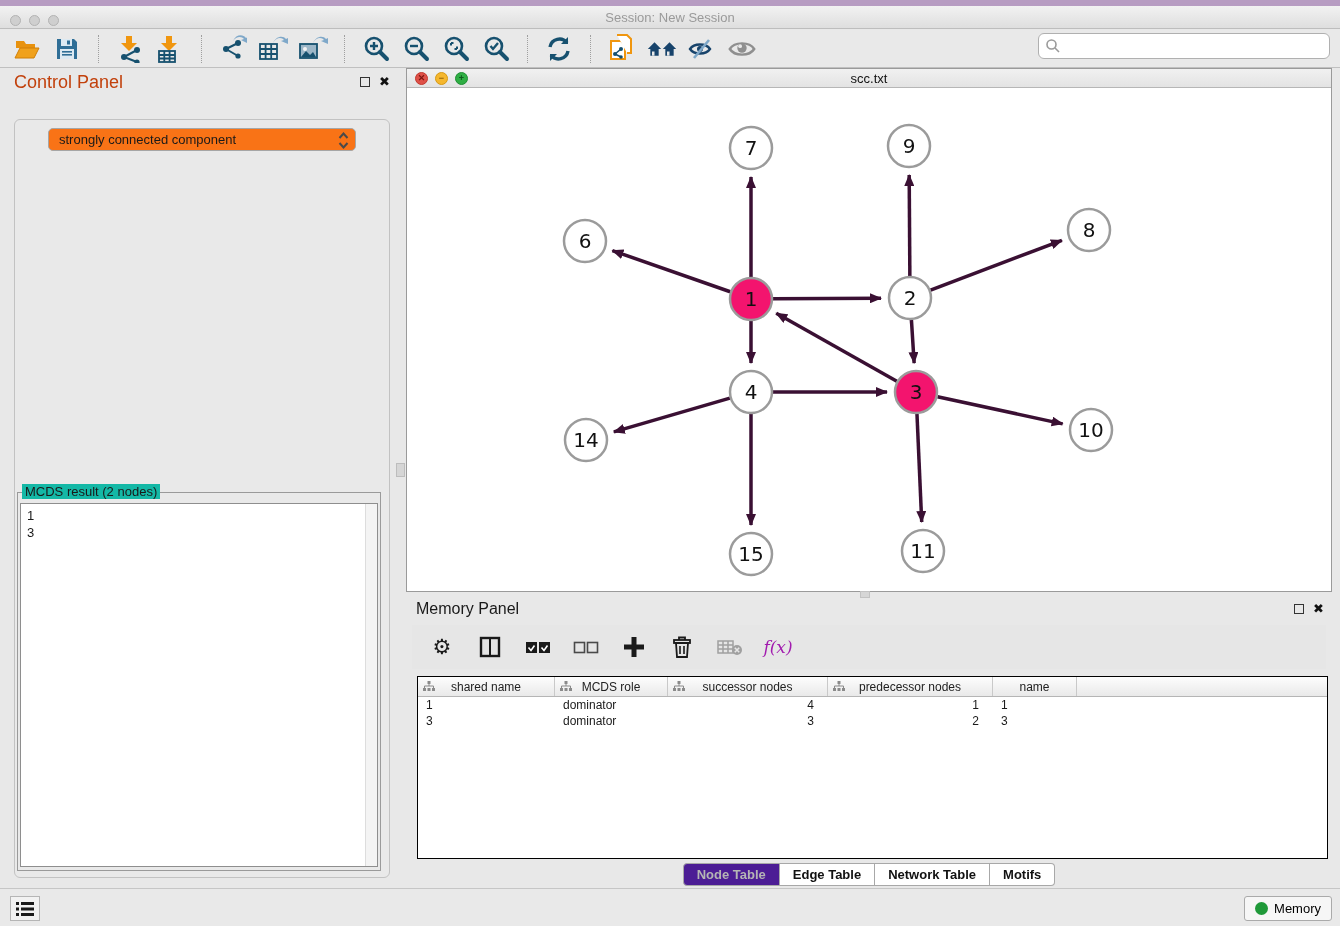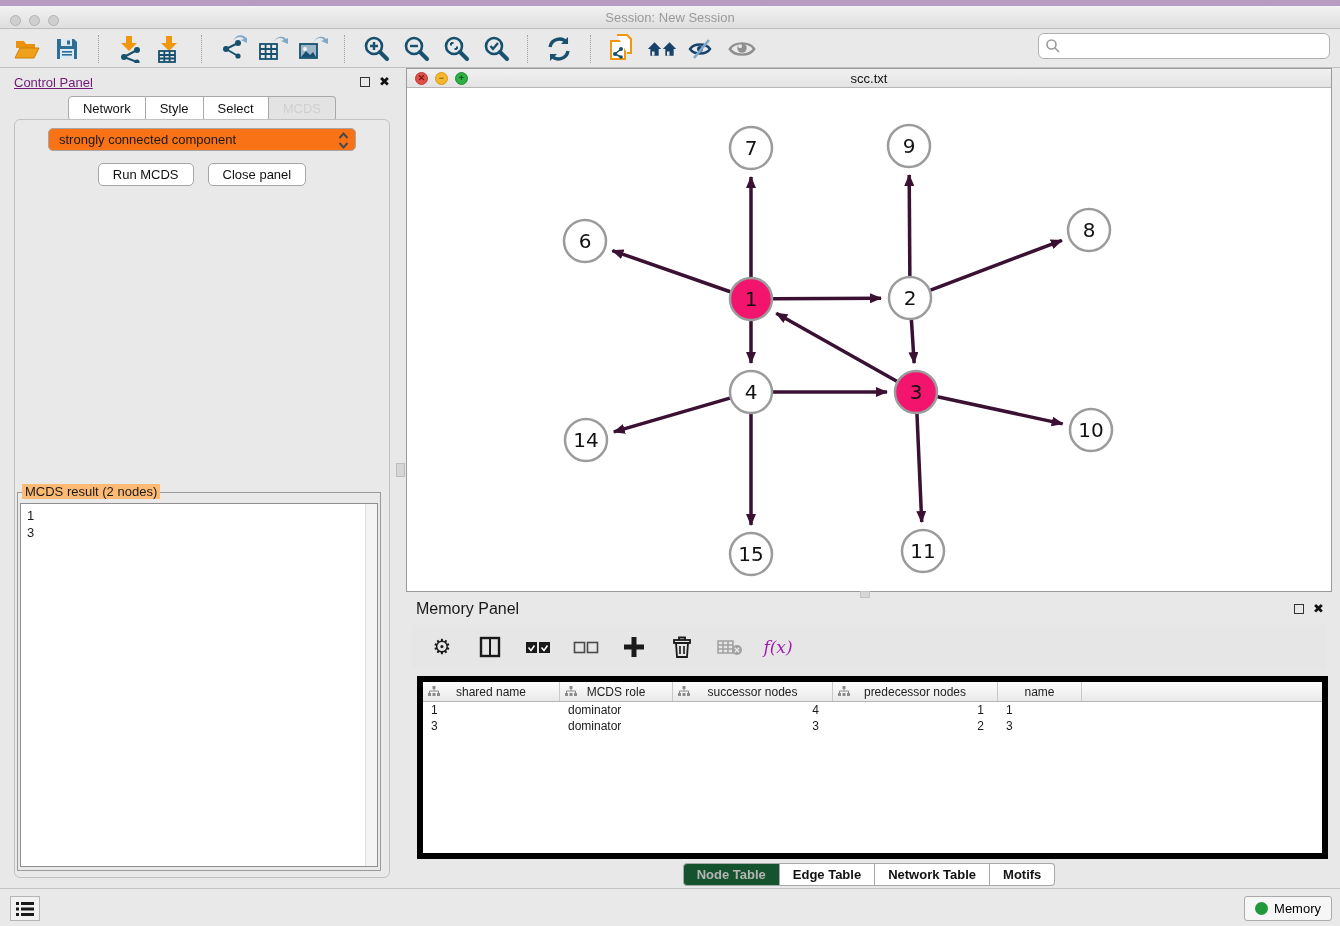--- a/index.html
+++ b/index.html
@@ -22,21 +22,21 @@
   .tool svg { display:block; }
   .tb-sep { width:1px; height:28px; border-left:1px dotted #9f9f9f; margin:0 6px; }
   .search-box { position:absolute; right:10px; top:33px; width:292px; height:26px;
     background:#fff; border:1px solid #b0b0b0; border-radius:6px;
     display:flex; align-items:center; padding-left:6px; }
   .search-box input { border:none; outline:none; flex:1; font-size:13px; background:transparent; }
 
   
   .control-panel { position:absolute; left:8px; top:68px; width:388px; height:816px; }
   .panel-header { position:absolute; left:6px; top:4px; right:6px; height:20px; display:flex; align-items:center; }
-  .panel-header .panel-title { font-size:13px; color:#701a75;text-decoration:underline; }
+  .panel-header .panel-title { font-size:18px; color:#c2410c; }
   .panel-header .hdr-btns { margin-left:auto; display:flex; gap:9px; align-items:center; }
   .float-box { width:10px; height:10px; border:1.5px solid #333; display:inline-block; }
   .close-x { font-family:"DejaVu Sans", sans-serif; font-size:13px; font-weight:bold; color:#111; line-height:10px; }
 
   .cp-tabs { position:absolute; left:0; right:0; top:28px; display:flex; justify-content:center; }
   .seg-tab { font-size:13px; padding:4px 14px; background:#fff; border:1px solid #a8a8a8; border-left:none; color:#111; }
   .seg-tab:first-child { border-left:1px solid #a8a8a8; border-radius:4px 0 0 4px; }
   .seg-tab:last-child { border-radius:0 4px 4px 0; }
   .seg-tab.active-dim { background:#e3e3e3; color:#cfcfcf; }
 
@@ -45,21 +45,21 @@
   .opt-label { margin-top:18px; text-align:center; font-size:13px; }
   .criterion-select { position:relative; margin:8px auto 0 auto; width:308px; height:23px;
     background:#f97316; border:1px solid #a6a6a6; border-radius:5px;
     display:flex; align-items:center; padding-left:10px; font-size:13px; }
   .criterion-select .stepper { position:absolute; right:6px; top:3px; }
   .btn-row { display:flex; justify-content:center; gap:14px; margin-top:12px; }
   .mac-btn { font-size:13px; background:#fff; border:1px solid #a6a6a6; border-radius:5px; padding:3px 14px; color:#111; }
 
   .result-group { position:absolute; left:2px; right:8px; top:372px; bottom:6px;
     border:1px solid #9a9a9a; }
-  .result-label { position:absolute; top:-9px; left:4px; background:#fdba74; padding:0 3px; font-size:13px; }
+  .result-label { position:absolute; top:-9px; left:4px; background:#14b8a6; padding:0 3px; font-size:13px; }
   .result-textarea { position:absolute; left:2px; right:2px; top:10px; bottom:3px;
     background:#fff; border:1px solid #8e8e8e; font-size:13px; line-height:17px; padding:3px 6px; }
   .result-scroll { position:absolute; right:0; top:0; bottom:0; width:12px; background:#f4f4f4; border-left:1px solid #ddd; }
 
   .v-splitter-grip { position:absolute; left:396px; top:463px; width:9px; height:14px;
     background:#d6d6d6; border:1px solid #bdbdbd; }
 
   
   .network-window { position:absolute; left:406px; top:68px; width:926px; height:524px;
     border:1px solid #9a9a9a; background:#fff; }
@@ -79,36 +79,36 @@
   
   .table-panel { position:absolute; left:406px; top:595px; width:926px; height:293px; }
   .tp-header { position:absolute; left:10px; right:8px; top:4px; height:20px; display:flex; align-items:center; }
   .tp-toolbar { position:absolute; left:6px; right:6px; top:30px; height:44px;
     background:#e6e6e6; display:flex; align-items:center; padding-left:14px; gap:16px; }
   .tp-tool { width:32px; height:32px; display:flex; align-items:center; justify-content:center; background:none; border:none; }
   .glyph-icon { font-family:"DejaVu Sans", sans-serif; font-size:21px; color:#1a1a1a; }
   .fx-label { font-family:"DejaVu Serif", serif; font-style:italic; font-size:17px; color:#a21caf; }
 
   .ttable { position:absolute; left:11px; right:4px; top:81px; height:183px; background:#fff;
-    border:6px solid #000000; font-size:12px; }
+    border:1px solid #000000; font-size:12px; }
   .thead { display:flex; height:20px; background:linear-gradient(#fdfdfd,#e9e9e9);
     border-bottom:1px solid #b5b5b5; }
   .th { position:relative; border-right:1px solid #c9c9c9; display:flex; align-items:center; justify-content:center; }
   .th .tree-ic { position:absolute; left:5px; top:4px; }
   .th-label { font-size:12px; color:#222; }
   .c0 { width:137px; } .c1 { width:113px; } .c2 { width:160px; } .c3 { width:165px; } .c4 { width:84px; }
   .cf { flex:1; border-right:none; }
   .trow { display:flex; height:16px; align-items:center; }
   .tcell { overflow:hidden; white-space:nowrap; }
   .trow .c0, .trow .c1, .trow .c4 { padding-left:8px; text-align:left; }
   .trow .c2, .trow .c3 { padding-right:14px; text-align:right; }
 
   .tp-tabs { position:absolute; left:0; right:0; top:268px; display:flex; justify-content:center; }
   .tp-tabs .seg-tab { padding:3px 13px; font-weight:bold; font-size:13px; }
-  .tp-tabs .seg-tab.active-dim { font-weight:bold; background:#14532d; color:#b5b5b5; }
+  .tp-tabs .seg-tab.active-dim { font-weight:bold; background:#4c1d95; color:#b5b5b5; }
 
   
   .statusbar { position:absolute; left:0; bottom:0; width:1340px; height:38px;
     background:#e9e9e9; border-top:1px solid #c6c6c6; }
   .list-btn { position:absolute; left:10px; top:7px; width:30px; height:25px;
     background:#f2f2f2; border:1px solid #b5b5b5; display:flex; align-items:center; justify-content:center; }
   .memory-btn { position:absolute; right:8px; top:7px; height:25px;
     background:#f6f6f6; border:1px solid #aaa; border-radius:3px;
     display:flex; align-items:center; gap:6px; padding:0 10px; font-size:13px; }
   .mem-dot { width:13px; height:13px; border-radius:50%; background:#1f9939; }
@@ -281,39 +281,29 @@
 </div>
 
 <div class="control-panel">
   <div class="panel-header">
     <span class="panel-title">Control Panel</span>
     <span class="hdr-btns">
       <span class="float-box"></span>
       <span class="close-x">✖</span>
     </span>
   </div>
-  <div class="cp-tabs">
-    <span class="seg-tab">Network</span>
-    <span class="seg-tab">Style</span>
-    <span class="seg-tab">Select</span>
-    <span class="seg-tab active-dim">MCDS</span>
-  </div>
   <div class="cp-body">
     <div class="criterion-select">
       <span>strongly connected component</span>
       <span class="stepper">
         <svg width="11" height="17" viewBox="0 0 11 17">
           <path d="M1.5 6L5.5 1.5 9.5 6" fill="none" stroke="#4a4a4a" stroke-width="2"></path>
           <path d="M1.5 11l4 4.5 4-4.5" fill="none" stroke="#4a4a4a" stroke-width="2"></path>
         </svg>
       </span>
-    </div>
-    <div class="btn-row">
-      <button class="mac-btn">Run MCDS</button>
-      <button class="mac-btn">Close panel</button>
     </div>
     <div class="result-group">
       <span class="result-label">MCDS result (2 nodes)</span>
       <div class="result-textarea">
         <div>1</div>
         <div>3</div>
         <div class="result-scroll"></div>
       </div>
     </div>
   </div>

